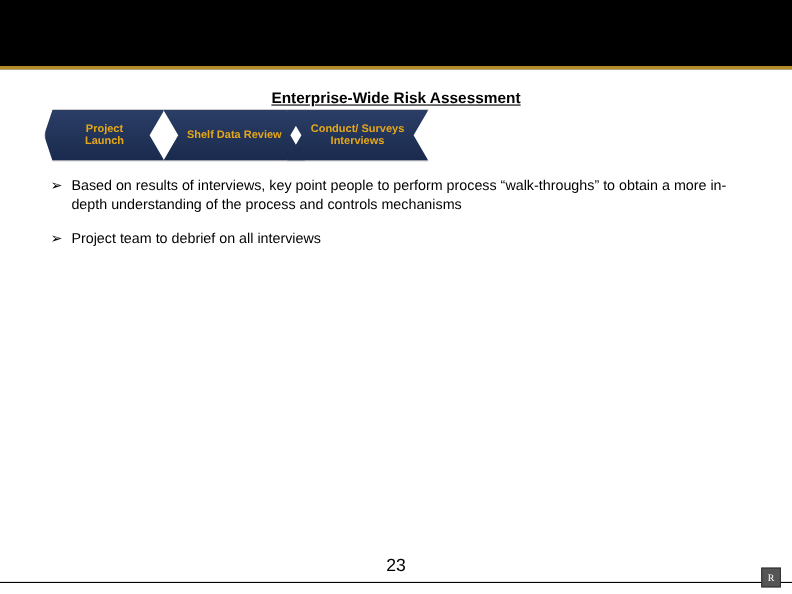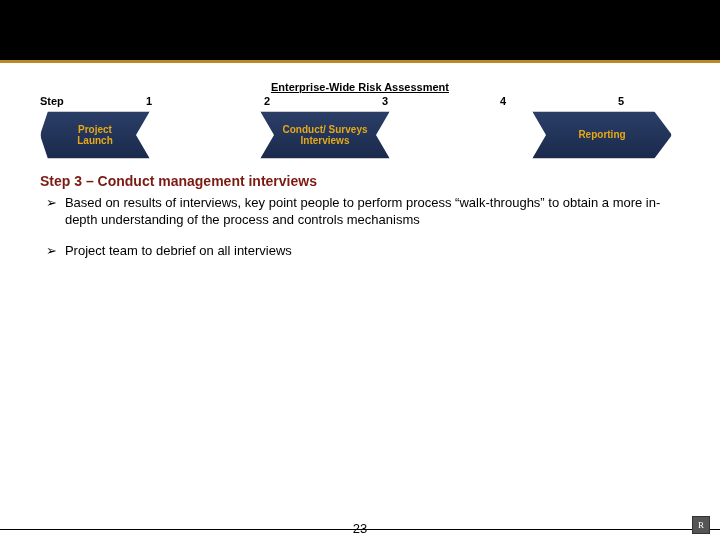--- a/index.html
+++ b/index.html
@@ -17,21 +17,21 @@
     height: 60px;
     background: #000000;
     border-bottom: 3px solid #b58a27;
   }
   .content {
     padding: 18px 40px 0 40px;
   }
   .process-title {
     text-align: center;
     font-weight: bold;
-    font-size: 11px;
+    font-size: 14px;
     text-decoration: underline;
     margin-bottom: 2px;
   }
   .step-row {
     display: flex;
     font-size: 11px;
     font-weight: bold;
     margin-bottom: 4px;
   }
   .step-row .lbl { width: 50px; }
@@ -87,24 +87,24 @@
   .bullet .txt { flex: 1; }
   .footer {
     position: absolute;
     bottom: 10px;
     left: 0;
     width: 100%;
     border-top: 1px solid #000;
   }
   .page-num {
     position: absolute;
-    bottom: 4px;
+    bottom: 16px;
     width: 100%;
     text-align: center;
-    font-size: 13px;
+    font-size: 16px;
   }
   .brand {
     position: absolute;
     right: 10px;
     bottom: 6px;
     display: flex;
     align-items: center;
     gap: 4px;
   }
   .brand-text {
@@ -128,42 +128,33 @@
 </style>
 </head>
 <body>
 
 <div class="top-bar"></div>
 
 <div class="content">
 
   <div class="process-title">Enterprise-Wide Risk Assessment</div>
 
-  <div class="step-row">
-    <div class="lbl">Step</div>
-    <div class="col">1</div>
-    <div class="col">2</div>
-    <div class="col">3</div>
-    <div class="col">4</div>
-    <div class="col">5</div>
-  </div>
 
   <div class="arrow-row">
     <div class="arrow-body first">
       <div class="arrow-text">Project Launch</div>
     </div>
+    <div class="arrow-body mid1">
+      <div class="arrow-text">Shelf Data Review</div>
+    </div>
     <div class="arrow-body mid2">
       <div class="arrow-text">Conduct/ Surveys Interviews</div>
     </div>
-    <div class="arrow-body last">
-      <div class="arrow-text">Reporting</div>
-    </div>
   </div>
 
-  <div class="heading">Step 3 – Conduct management interviews</div>
 
   <div class="bullet">
     <div class="mark">➢</div>
     <div class="txt">Based on results of interviews, key point people to perform process “walk-throughs” to obtain a more in-depth understanding of the process and controls mechanisms</div>
   </div>
 
   <div class="bullet">
     <div class="mark">➢</div>
     <div class="txt">Project team to debrief on all interviews</div>
   </div>

